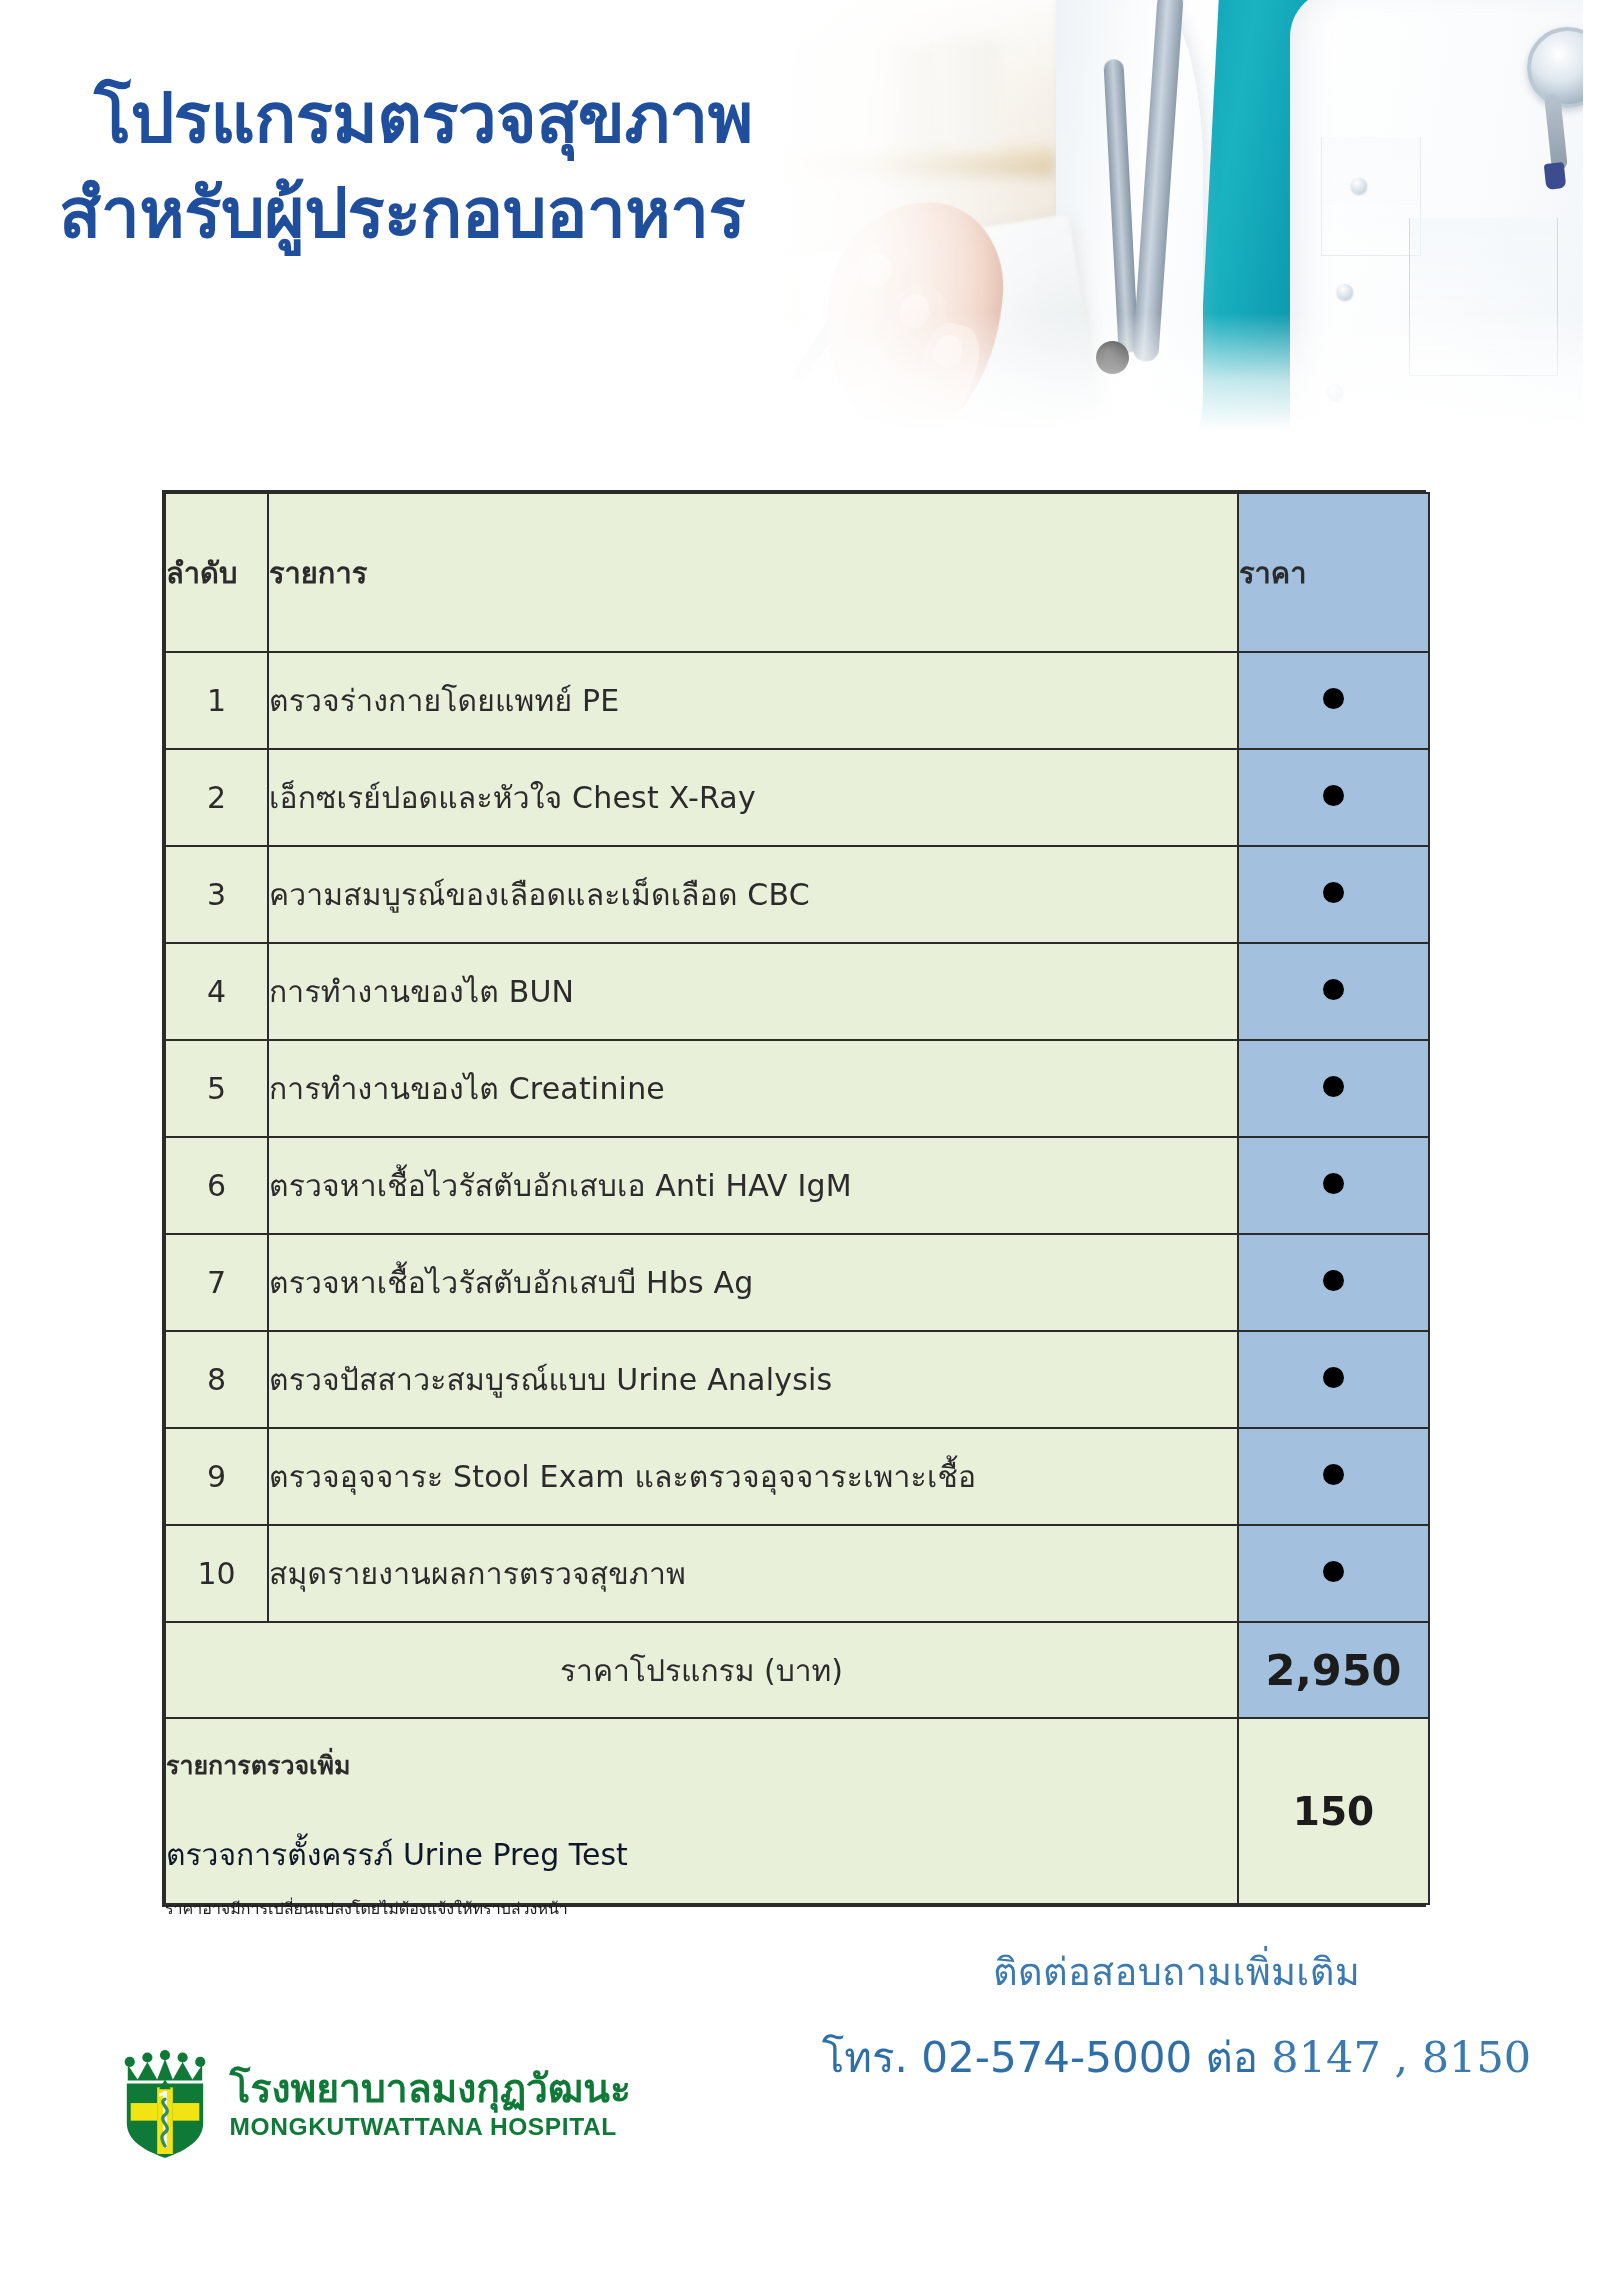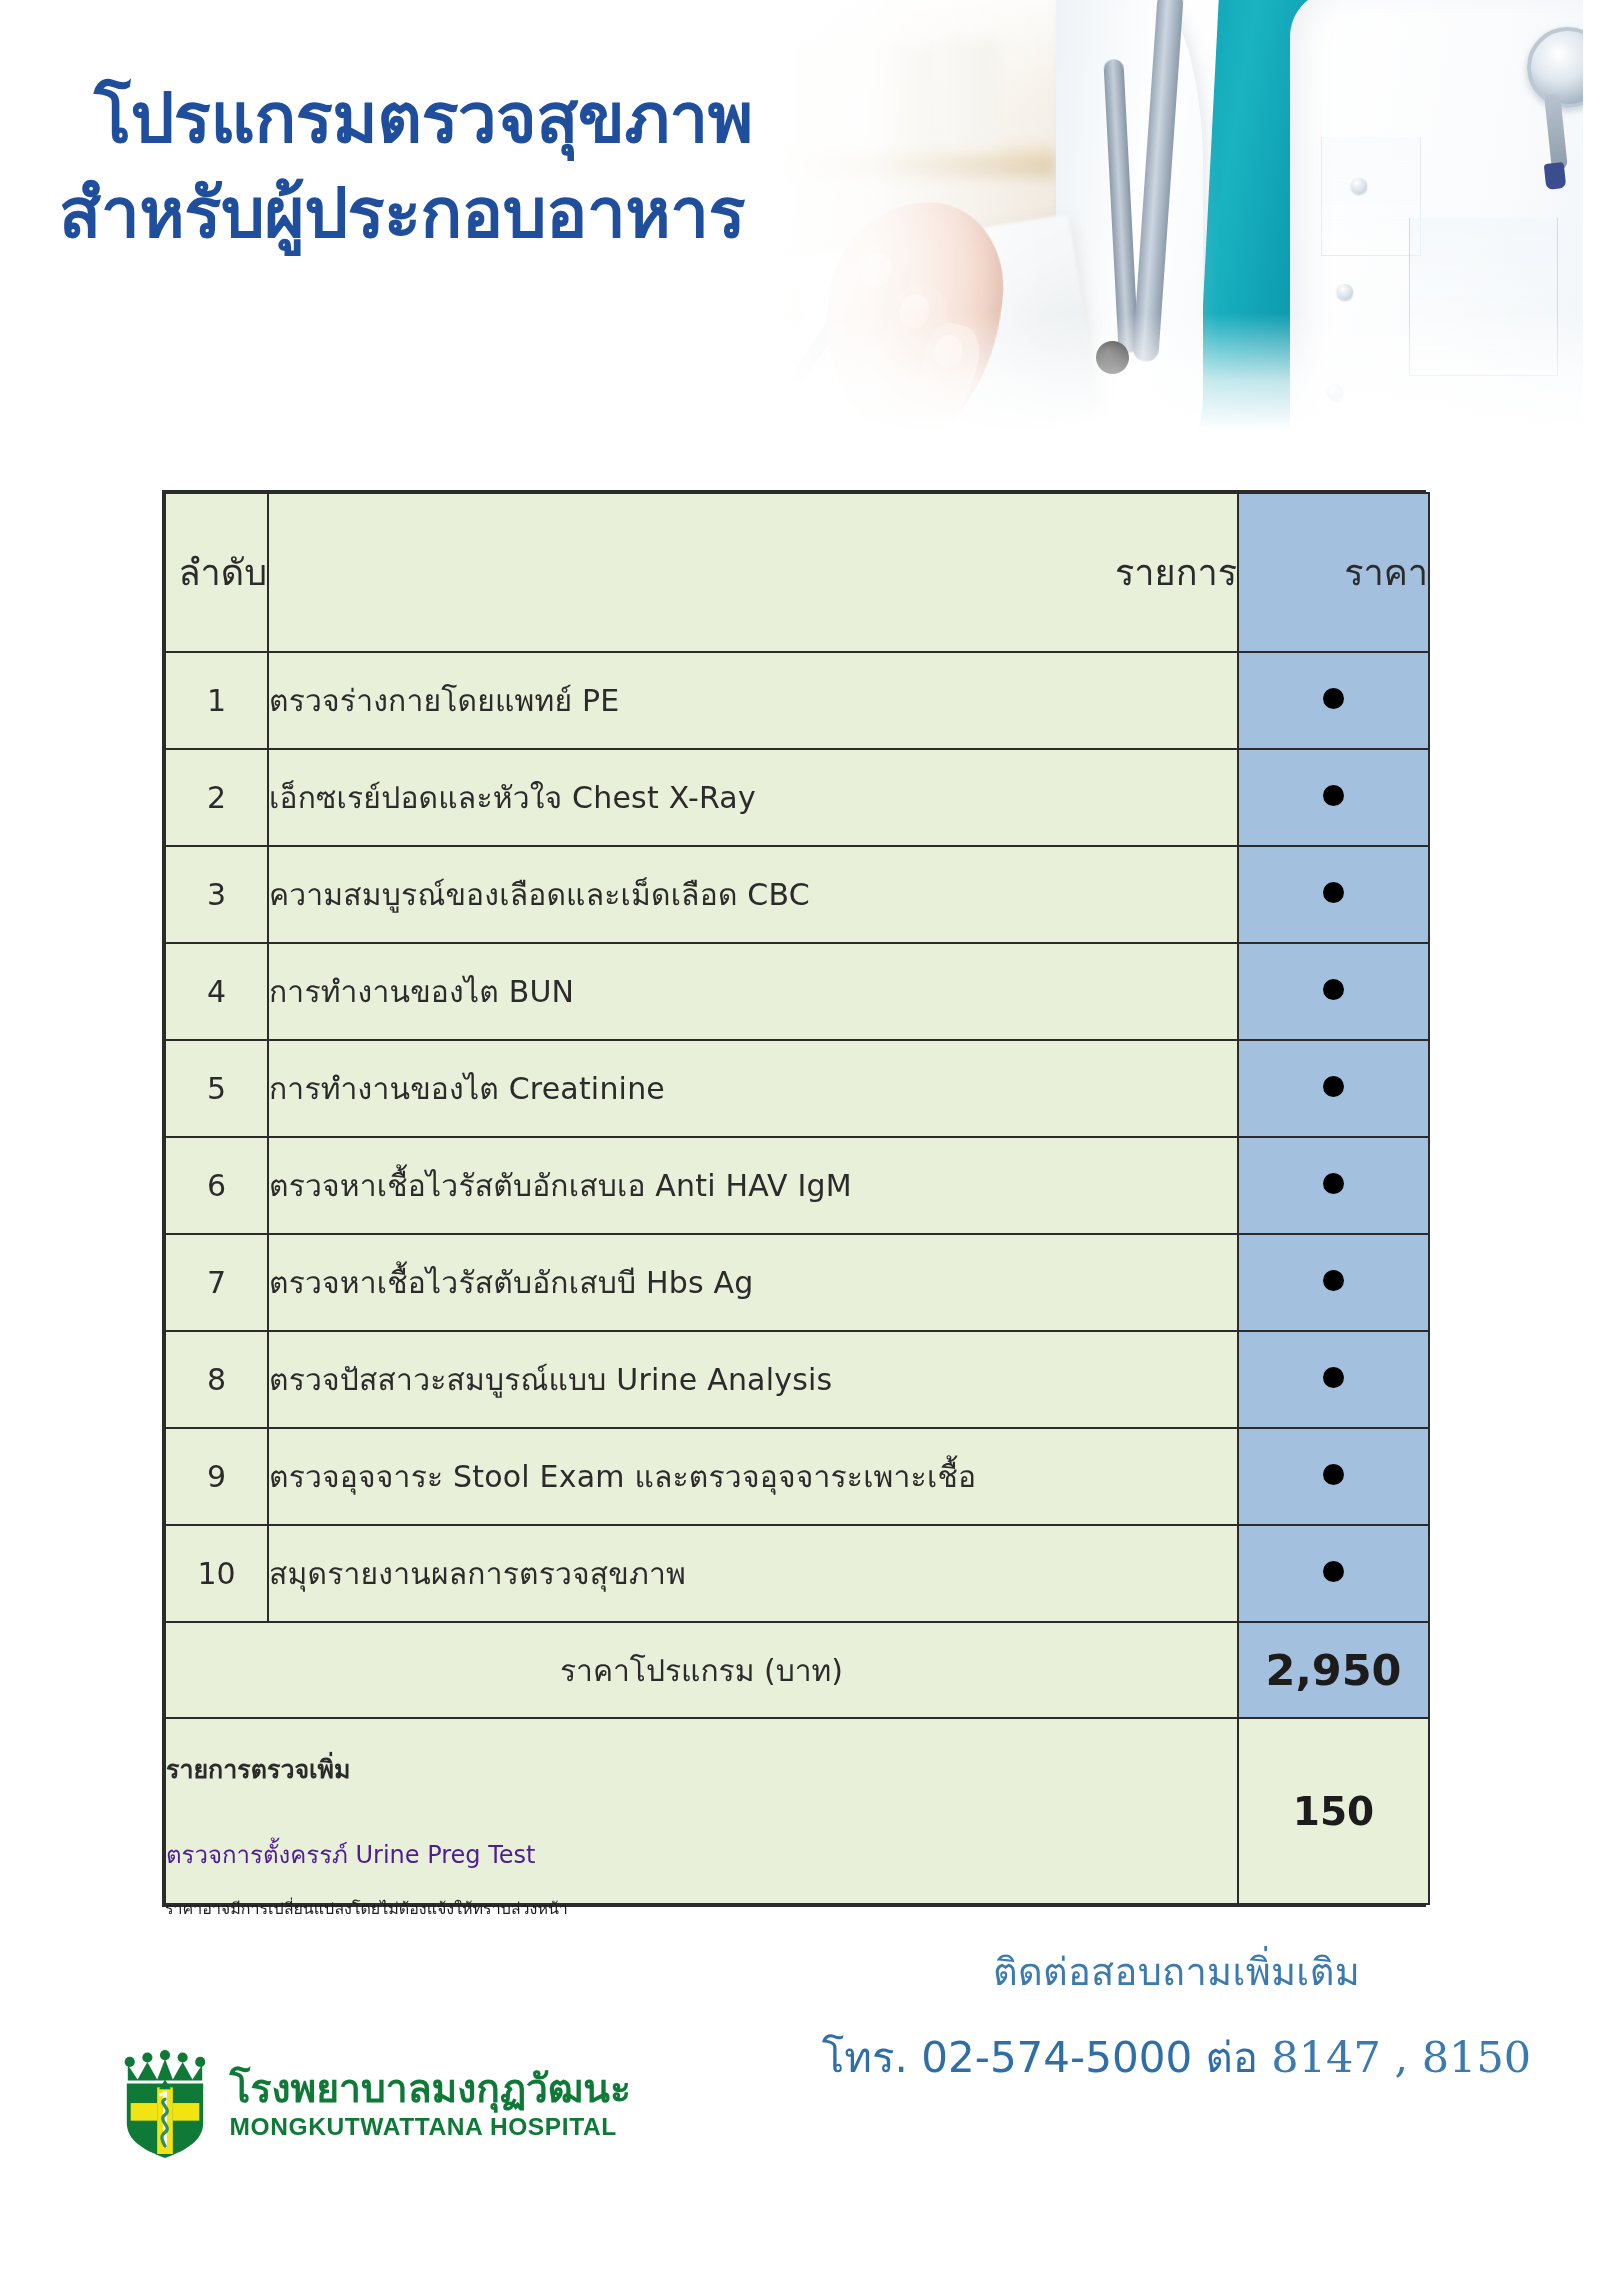--- a/index.html
+++ b/index.html
@@ -315,24 +315,24 @@
     background: #e9f0da;
     padding: 0;
     vertical-align: middle;
   }
   .col-no    { width: 103px; }
   .col-item  { width: 970px; }
   .col-price { width: 191px; }
 
   .th-cell {
     height: 157px;
-    text-align: right;
-    font-family: "DejaVu Sans", "Liberation Sans", sans-serif;
-    font-weight: 400;
-    font-size: 36px;
+    text-align: left;
+    font-family: "DejaVu Sans", "Liberation Sans", sans-serif;
+    font-weight: 700;
+    font-size: 29px;
     color: #2b2b2b;
   }
   .th-price {
     background: #a3c0de !important;
   }
 
   .row-no {
     text-align: center;
     font-family: "DejaVu Sans", "Liberation Sans", sans-serif;
     font-size: 30px;
@@ -381,22 +381,22 @@
   }
   .extra-heading {
     font-family: "DejaVu Sans", "Liberation Sans", sans-serif;
     font-weight: 700;
     font-size: 25px;
     color: #2b2b2b;
     margin-bottom: 46px;
   }
   .extra-item {
     font-family: "DejaVu Sans", "Liberation Sans", sans-serif;
-    font-size: 24px;
-    color: #4c1d95;
+    font-size: 30px;
+    color: #0f172a;
     margin-top: 17px;
   }
   .extra-price {
     text-align: center;
     vertical-align: bottom;
     padding-bottom: 27.4px;
     font-family: "DejaVu Sans", "Liberation Sans", sans-serif;
     font-weight: 700;
     font-size: 39px;
     color: #1c1c1c;

